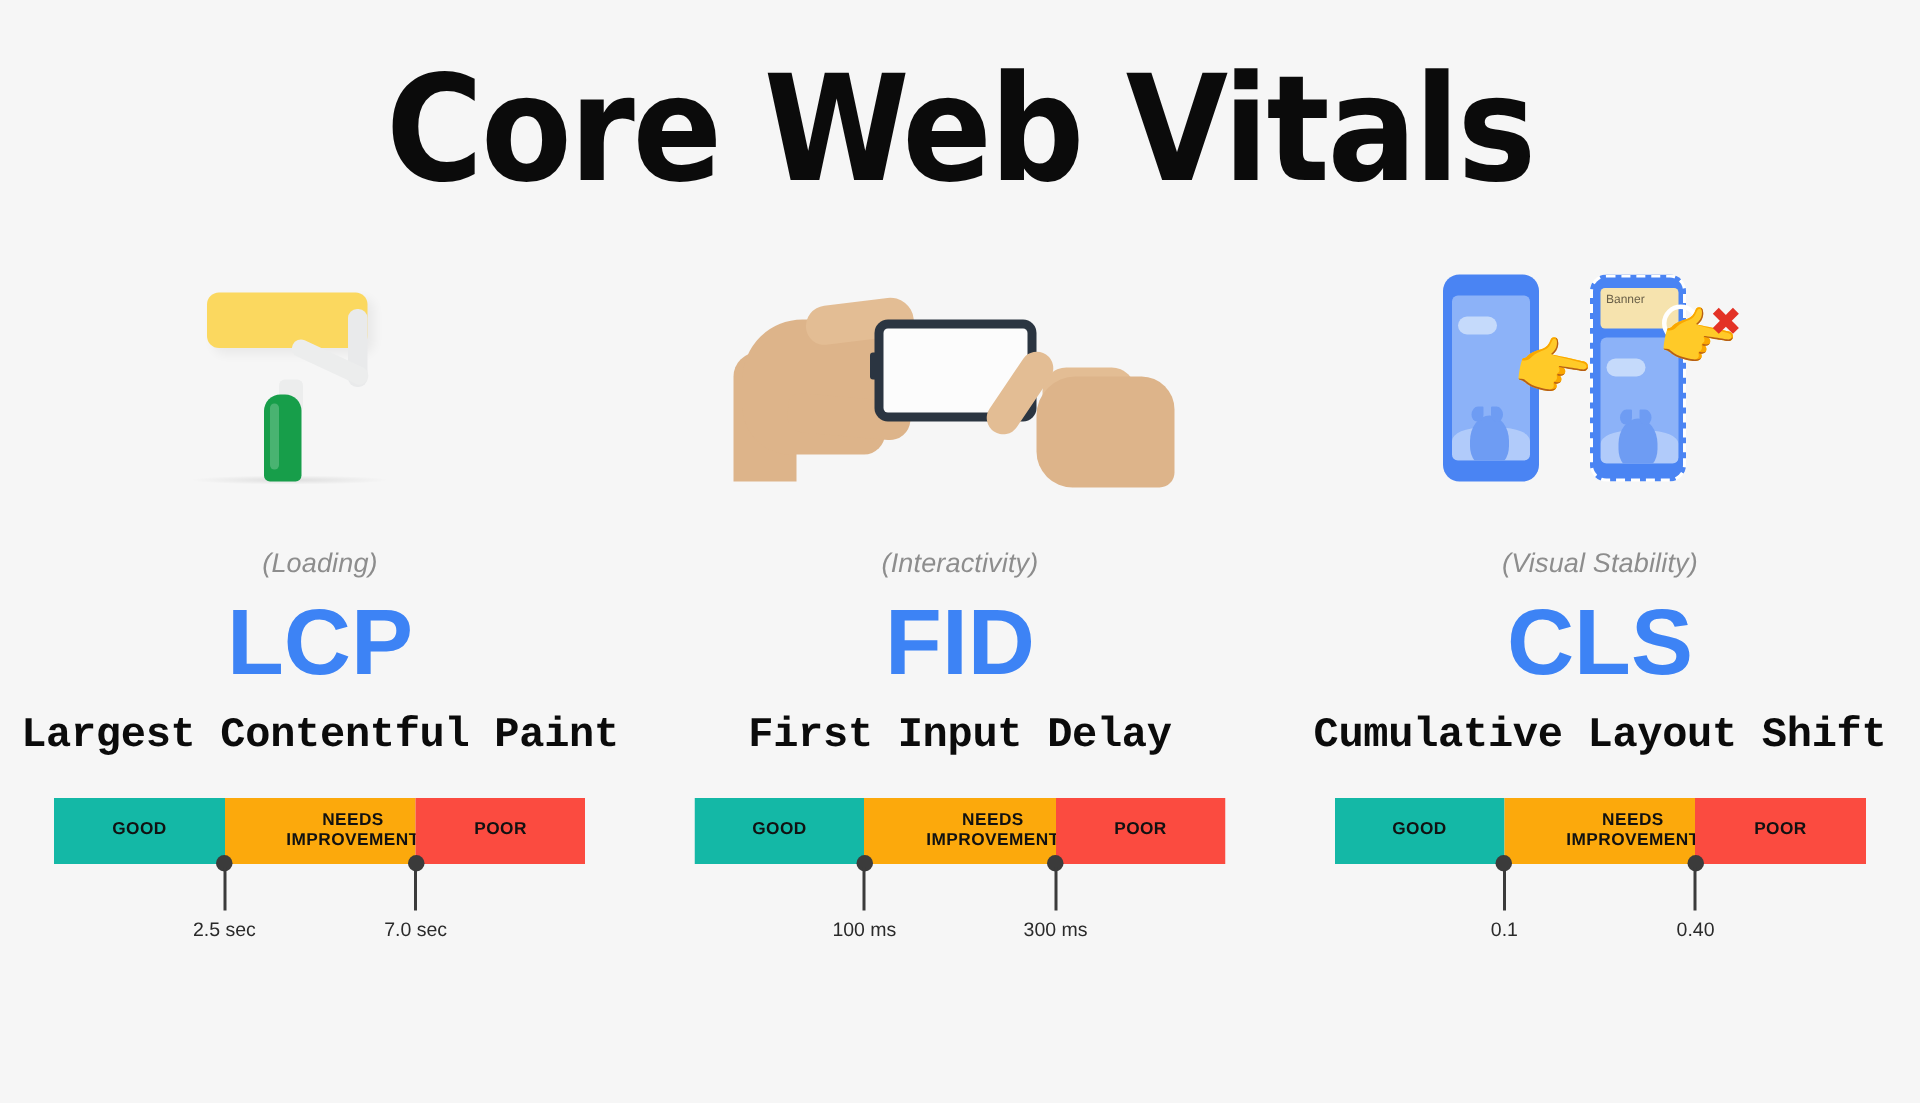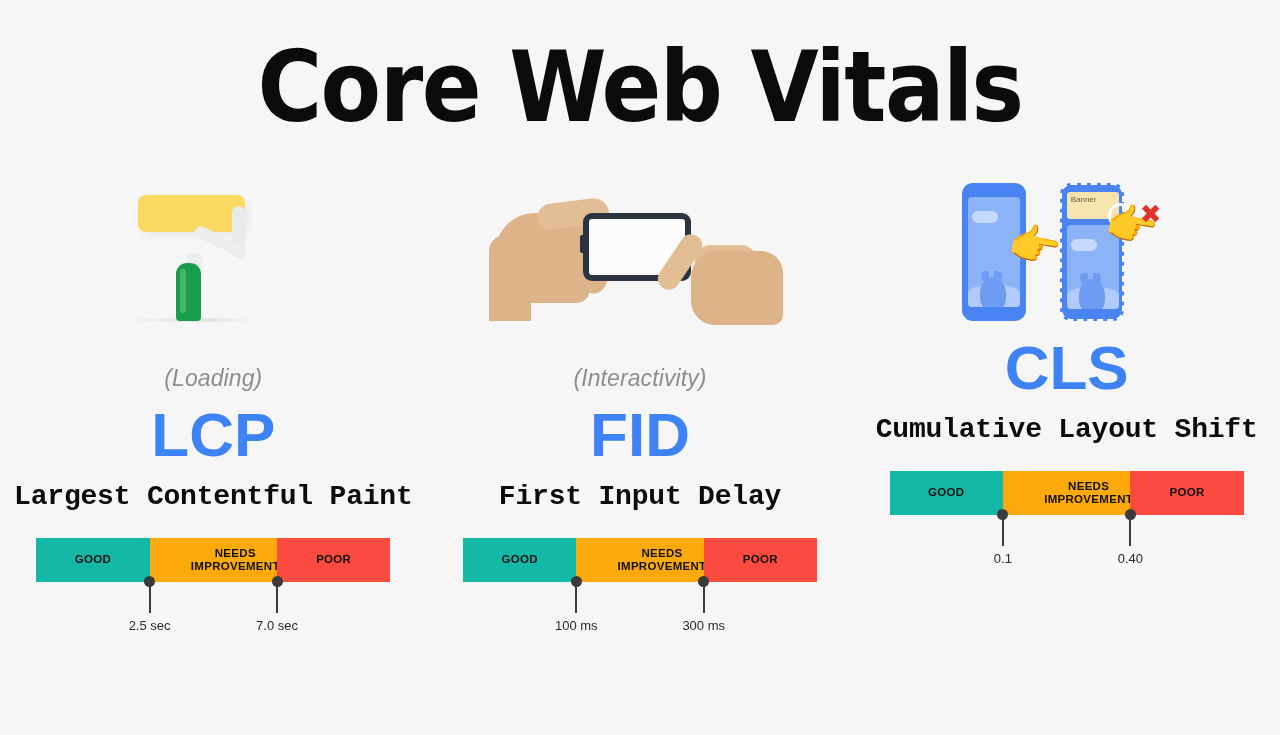--- a/index.html
+++ b/index.html
@@ -258,21 +258,21 @@
     position: absolute; left: 178px; top: 26px;
     font-size: 26px;
     font-weight: 700;
     color: #e33226;
     line-height: 1;
   }
 
   
   .subtitle {
     margin-top: 40px;
-    font-size: 23px;
+    font-size: 18px;
     font-style: italic;
     color: #8d8d8d;
     letter-spacing: 0.1px;
   }
   .acronym {
     margin-top: 14px;
     font-size: 62px;
     line-height: 0.95;
     font-weight: 700;
     color: #3d83f5;
@@ -445,20 +445,21 @@
               <div class="cloud"></div>
               <div class="ground"></div>
               <div class="cat"></div>
             </div>
           </div>
           <div class="tapcircle"></div>
           <div class="point-hand ph-hand-b">👉</div>
           <div class="xmark">✖</div>
         </div>
       </div>
+      <div class="subtitle">(Visual Stability)</div>
       <div class="acronym">CLS</div>
       <div class="fullname">Cumulative Layout Shift</div>
 
       <div class="bar-wrap">
         <div class="bar">
           <div class="seg seg-good">GOOD</div>
           <div class="seg seg-ni">NEEDS IMPROVEMENT</div>
           <div class="seg seg-poor">POOR</div>
         </div>
         <div class="marker" style="left:32%">

